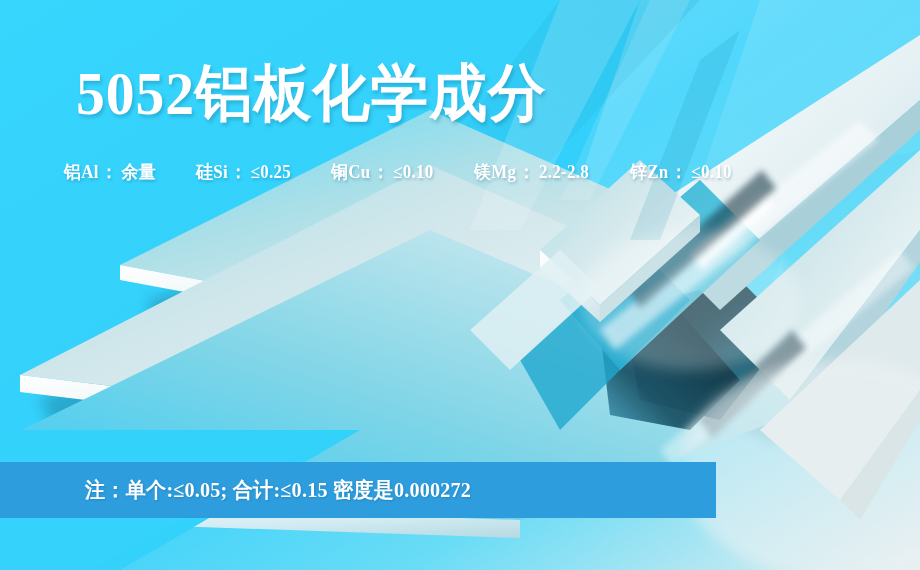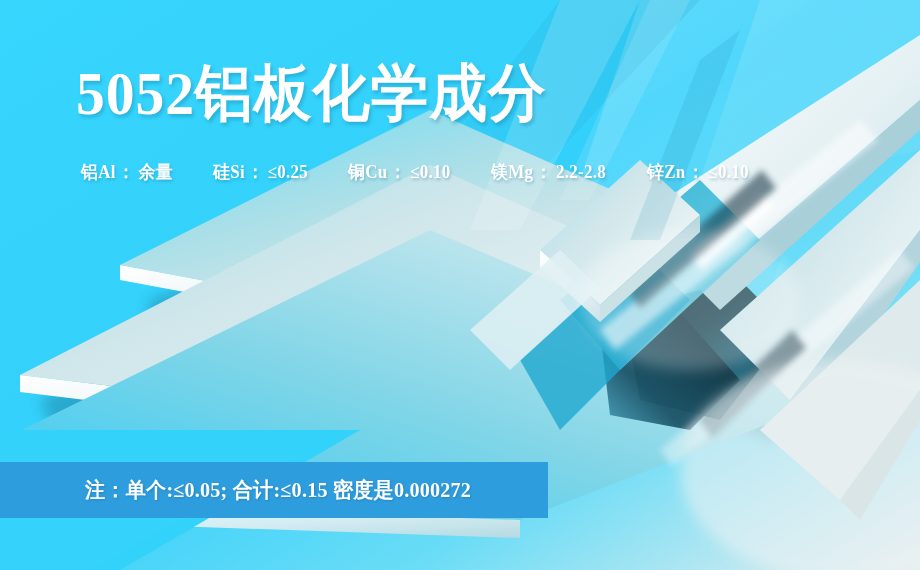--- a/index.html
+++ b/index.html
@@ -39,21 +39,21 @@
     transform: scaleX(0.93);
     transform-origin: left top;
     text-shadow: 2px 3px 4px rgba(10,90,125,0.28);
     white-space: nowrap;
     -webkit-font-smoothing: antialiased;
   }
 
   
   .specs {
     position: absolute;
-    left: 81px;
+    left: 64px;
     top: 160px;
     width: 820px;
   }
   .spec-row {
     display: flex;
     align-items: baseline;
     white-space: nowrap;
     margin-bottom: 8px;
   }
   .spec-item {
@@ -68,21 +68,21 @@
   }
   .spec-row .spec-item + .spec-item { margin-left: 34px; }
   .spec-item .el-name { margin-right: 2px; }
   .spec-item .el-colon { margin-right: 4px; }
 
   
   .note-bar {
     position: absolute;
     left: 0;
     top: 462px;
-    width: 548px;
+    width: 716px;
     height: 56px;
     background: #2e9ddd;
     display: flex;
     align-items: center;
   }
   .note-text {
     margin-left: 85px;
     font-size: 21px;
     font-weight: 600;
     color: #ffffff;

